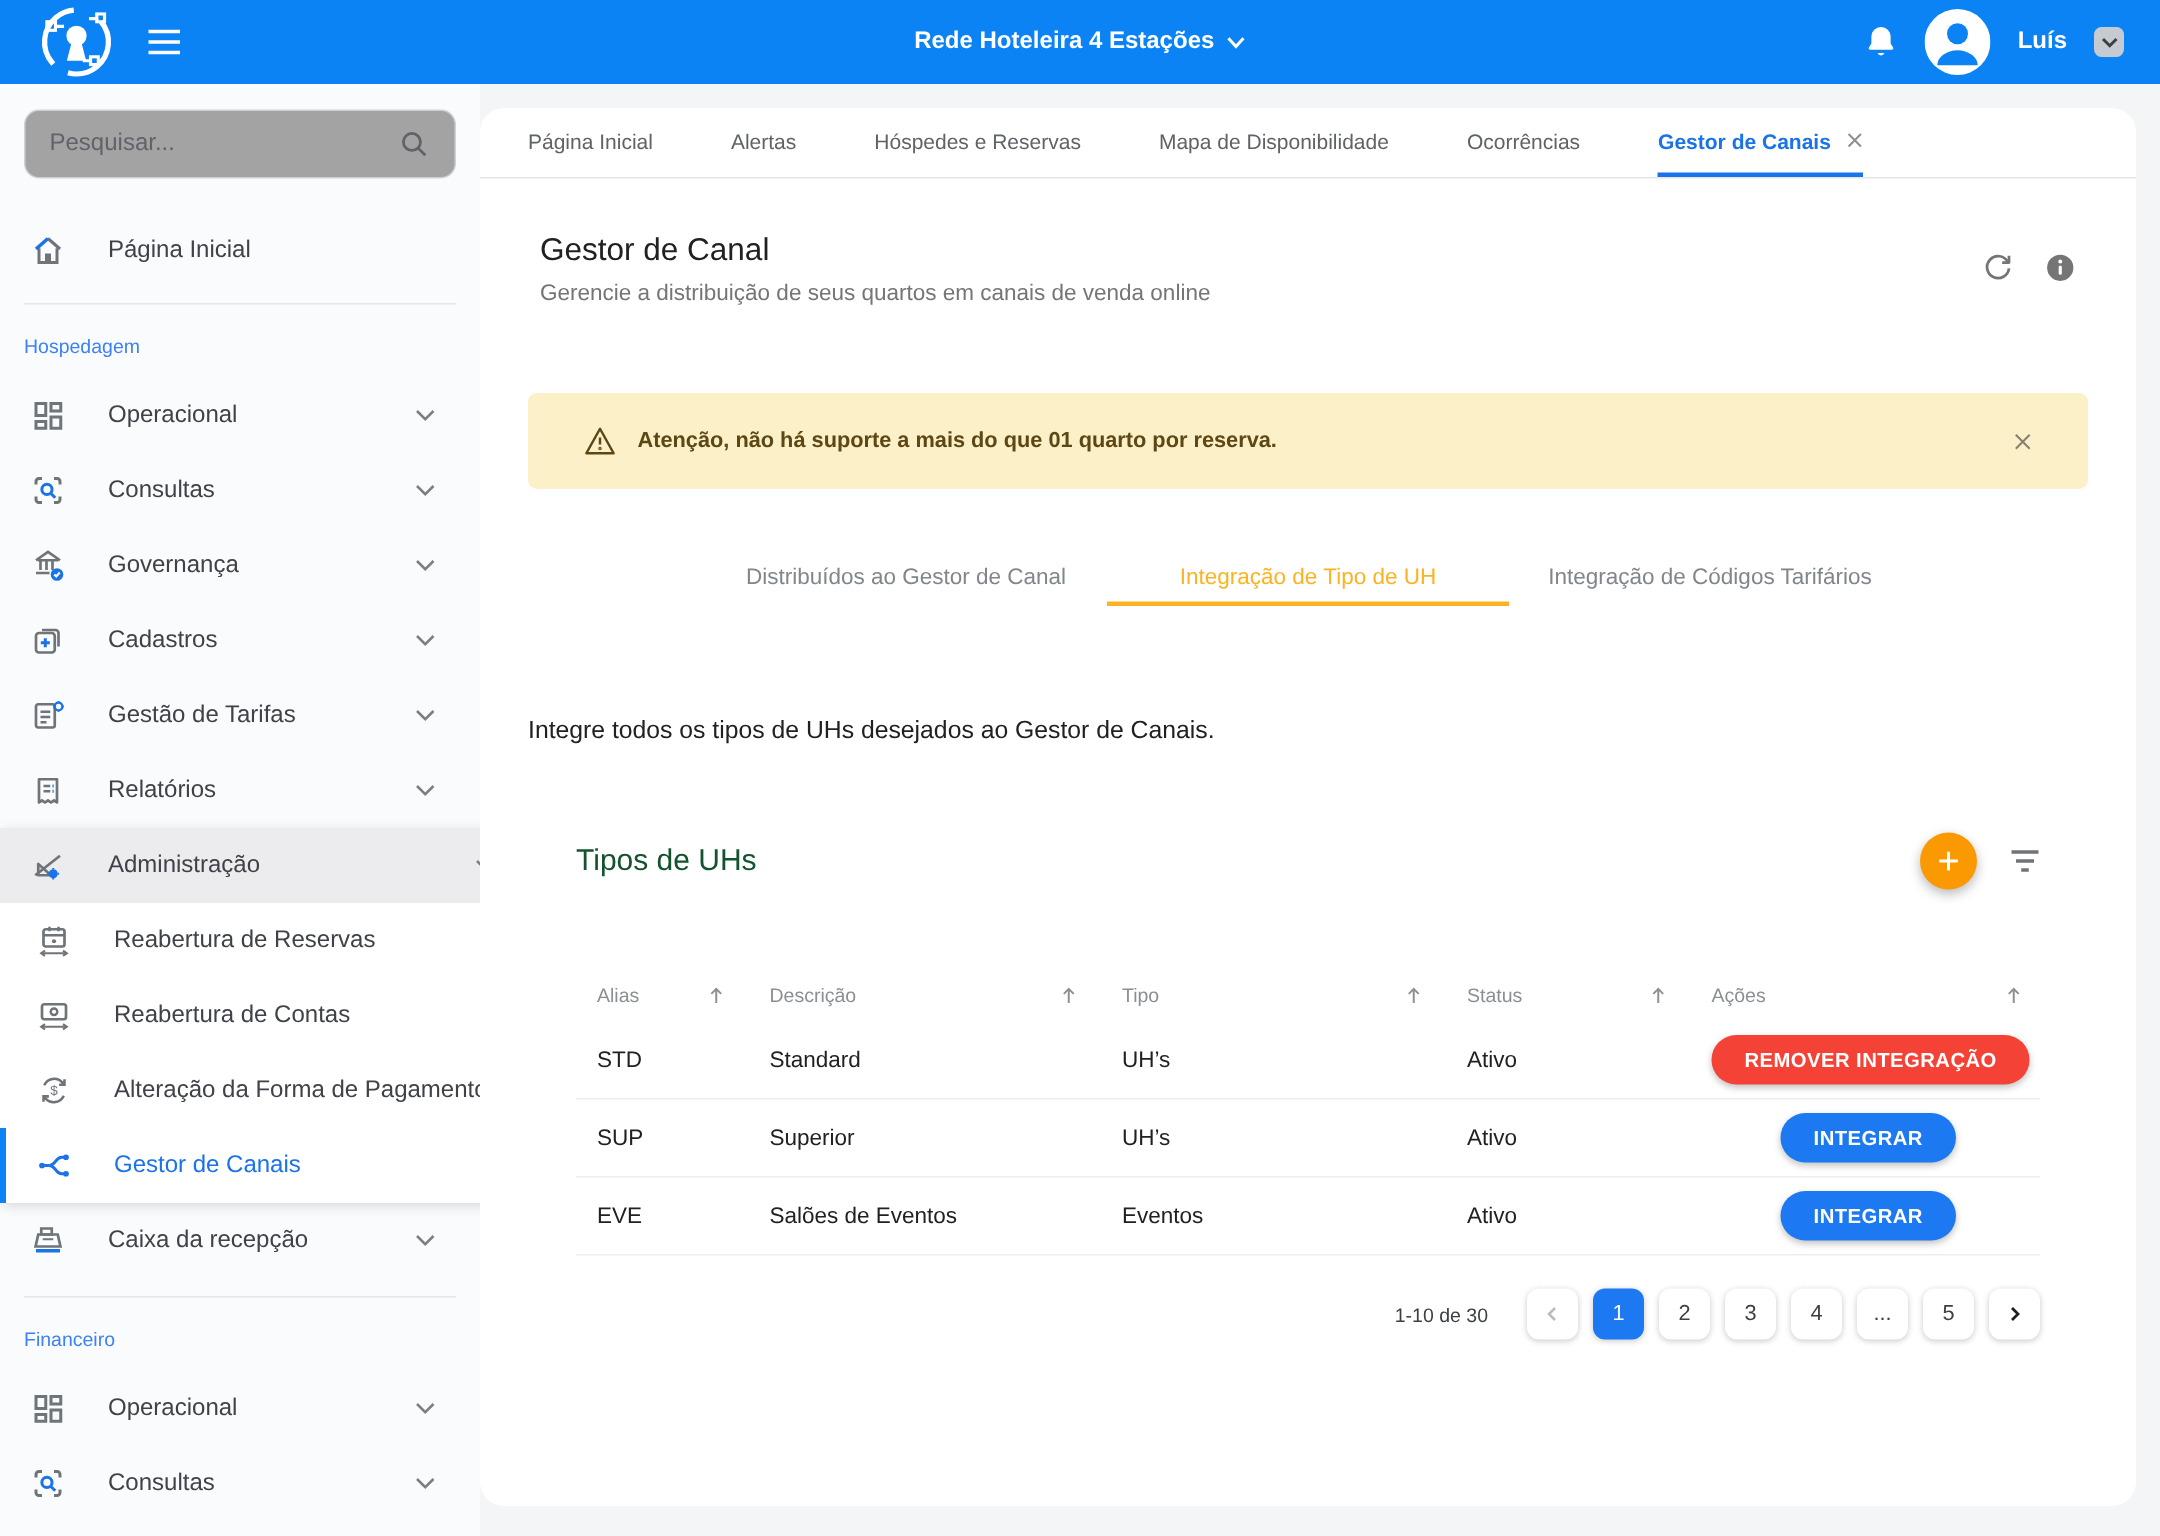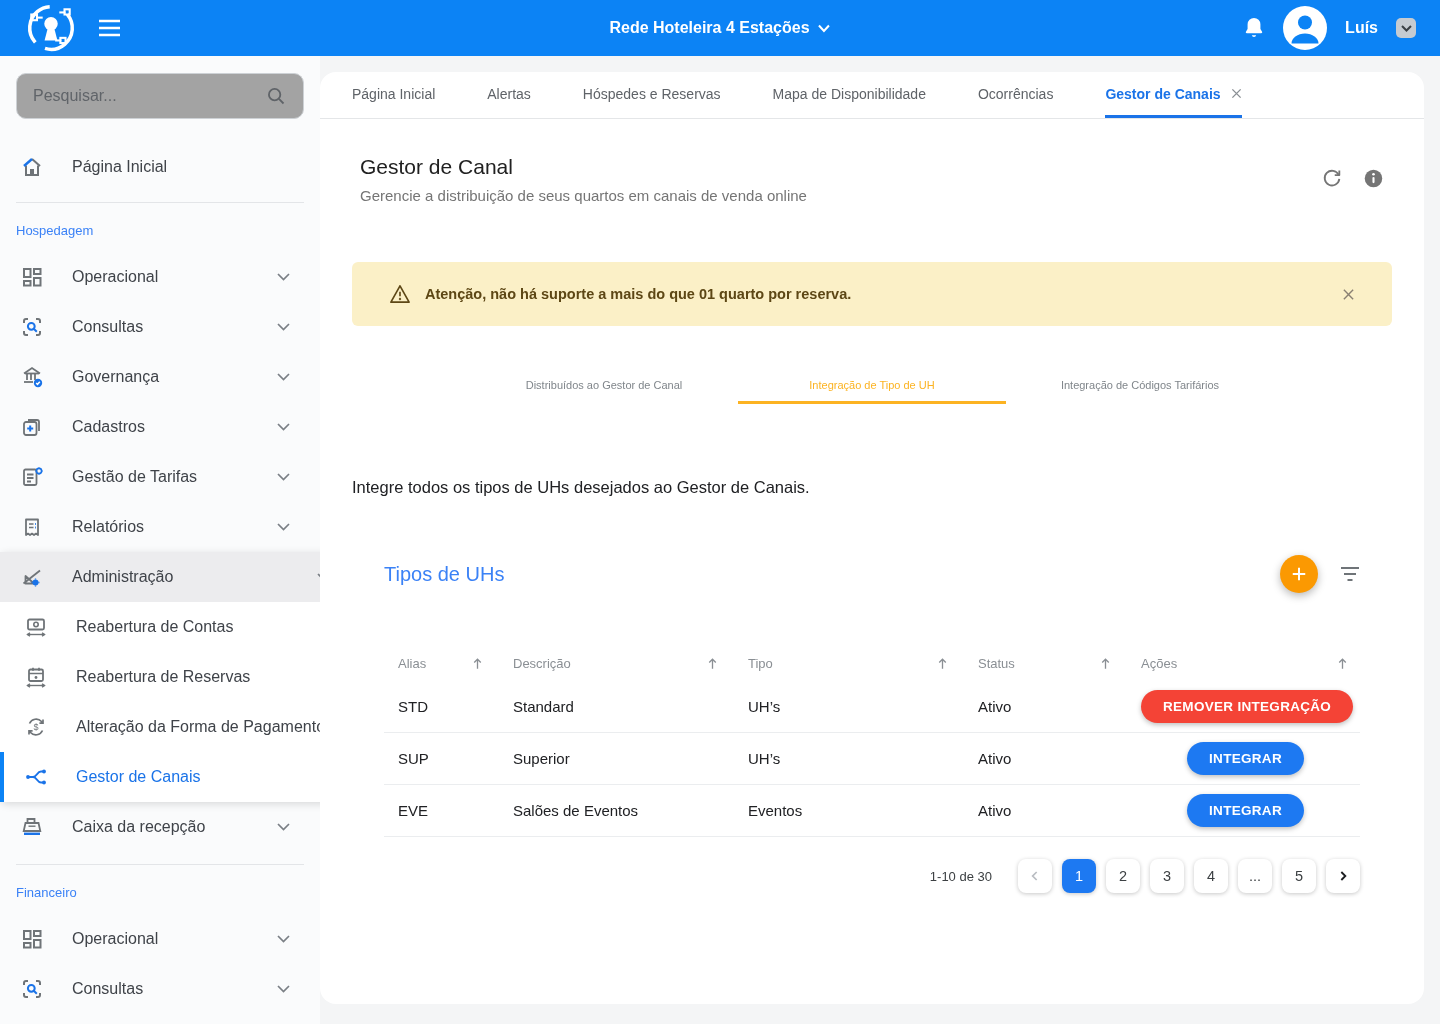--- a/index.html
+++ b/index.html
@@ -69,28 +69,28 @@
   .head-icons{margin-left:auto;display:flex;align-items:center;gap:20px;padding-top:12px;}
   .icon-btn{cursor:pointer;}
 
   
   .alert{margin:58px 32px 0 32px;height:64px;background:var(--warn-bg);border-radius:6px;display:flex;align-items:center;padding:0 37px;}
   .alert-msg{font-size:14.5px;font-weight:700;color:var(--warn-text);margin-left:14px;}
   .alert-close{margin-left:auto;cursor:pointer;}
 
   
   .subtabs{margin-top:42px;display:flex;justify-content:center;}
-  .subtab{width:268px;height:36px;display:flex;align-items:center;justify-content:center;font-size:11px;color:#80868b;cursor:pointer;border-bottom:3px solid transparent;}
+  .subtab{width:268px;height:36px;display:flex;align-items:center;justify-content:center;font-size:15px;color:#80868b;cursor:pointer;border-bottom:3px solid transparent;}
   .subtab.active{color:var(--amber);border-bottom-color:var(--amber);font-weight:500;}
 
   
   .intro{margin:74px 32px 0 32px;font-size:16.5px;color:var(--ink);}
   .section{margin:58px 64px 0 64px;}
   .sec-head{display:flex;align-items:center;}
-  .sec-title{font-size:20px;color:#3b82f6;}
+  .sec-title{font-size:20px;color:#14532d;}
   .sec-actions{margin-left:auto;display:flex;align-items:center;gap:22px;}
   .fab{width:38px;height:38px;border-radius:50%;background:var(--orange);display:flex;align-items:center;justify-content:center;border:none;cursor:pointer;box-shadow:0 3px 8px rgba(0,0,0,.28);}
 
   
   .thead,.trow{display:grid;grid-template-columns:115px 235px 230px 163px 1fr;align-items:center;padding-left:14px;}
   .thead{margin-top:52px;height:36px;}
   .th{display:flex;align-items:center;font-size:13px;color:#8a8f94;padding-right:28px;}
   .th .sort{margin-left:auto;cursor:pointer;}
   .th:last-child{padding-right:10px;}
   .trow{height:52px;border-bottom:1px solid #ebedef;font-size:15px;color:var(--ink);}
@@ -318,46 +318,46 @@
         <span class="chev">
             <svg width="13" height="8" viewBox="0 0 13 8">
               <path d="M1 1l5.5 5.5L12 1" fill="none" stroke="#7a7f85" stroke-width="1.7"></path>
             </svg>
           </span>
       </div>
 
       <div class="sub-item">
         <span class="sicon">
           <svg viewBox="0 0 24 24" width="24" height="24">
-              <rect x="4" y="4.5" width="16" height="10" rx="1.5" fill="none" stroke="#6f7478" stroke-width="1.8"></rect>
-              <circle cx="12" cy="9.5" r="2.2" fill="none" stroke="#6f7478" stroke-width="1.6"></circle>
-              <g stroke="#6f7478" stroke-width="1.4" fill="none">
-                <path d="M3.5 19.5h17"></path>
-                <path d="M6 17.8l-2.5 1.7L6 21.2"></path>
-                <path d="M18 17.8l2.5 1.7L18 21.2"></path>
-              </g>
-            </svg>
-        </span>
-        <span class="slabel">Reabertura de Contas</span>
-      </div>
-
-      <div class="sub-item">
-        <span class="sicon">
-          <svg viewBox="0 0 24 24" width="24" height="24">
               <rect x="5" y="4.5" width="14" height="11.5" rx="1.5" fill="none" stroke="#6f7478" stroke-width="1.8"></rect>
               <path d="M5 8.5h14M9 2.8v3M15 2.8v3" stroke="#6f7478" stroke-width="1.7"></path>
               <circle cx="12" cy="12.5" r="1.4" fill="#6f7478"></circle>
               <g stroke="#6f7478" stroke-width="1.4" fill="none">
                 <path d="M3.5 20.5h17"></path>
                 <path d="M6 18.8l-2.5 1.7L6 22.2"></path>
                 <path d="M18 18.8l2.5 1.7L18 22.2"></path>
               </g>
             </svg>
         </span>
         <span class="slabel">Reabertura de Reservas</span>
+      </div>
+
+      <div class="sub-item">
+        <span class="sicon">
+          <svg viewBox="0 0 24 24" width="24" height="24">
+              <rect x="4" y="4.5" width="16" height="10" rx="1.5" fill="none" stroke="#6f7478" stroke-width="1.8"></rect>
+              <circle cx="12" cy="9.5" r="2.2" fill="none" stroke="#6f7478" stroke-width="1.6"></circle>
+              <g stroke="#6f7478" stroke-width="1.4" fill="none">
+                <path d="M3.5 19.5h17"></path>
+                <path d="M6 17.8l-2.5 1.7L6 21.2"></path>
+                <path d="M18 17.8l2.5 1.7L18 21.2"></path>
+              </g>
+            </svg>
+        </span>
+        <span class="slabel">Reabertura de Contas</span>
       </div>
 
       <div class="sub-item">
         <span class="sicon">
           <svg viewBox="0 0 24 24" width="24" height="24">
               <path d="M5.5 8.5a7.3 7.3 0 0112-2l1.6 1.6M19 4.5v3.6h-3.6" fill="none" stroke="#6f7478" stroke-width="1.7"></path>
               <path d="M18.5 15.5a7.3 7.3 0 01-12 2l-1.6-1.6M5 19.5v-3.6h3.6" fill="none" stroke="#6f7478" stroke-width="1.7"></path>
               <text x="12" y="15.2" font-size="9" fill="#6f7478" text-anchor="middle">$</text>
             </svg>
         </span>

